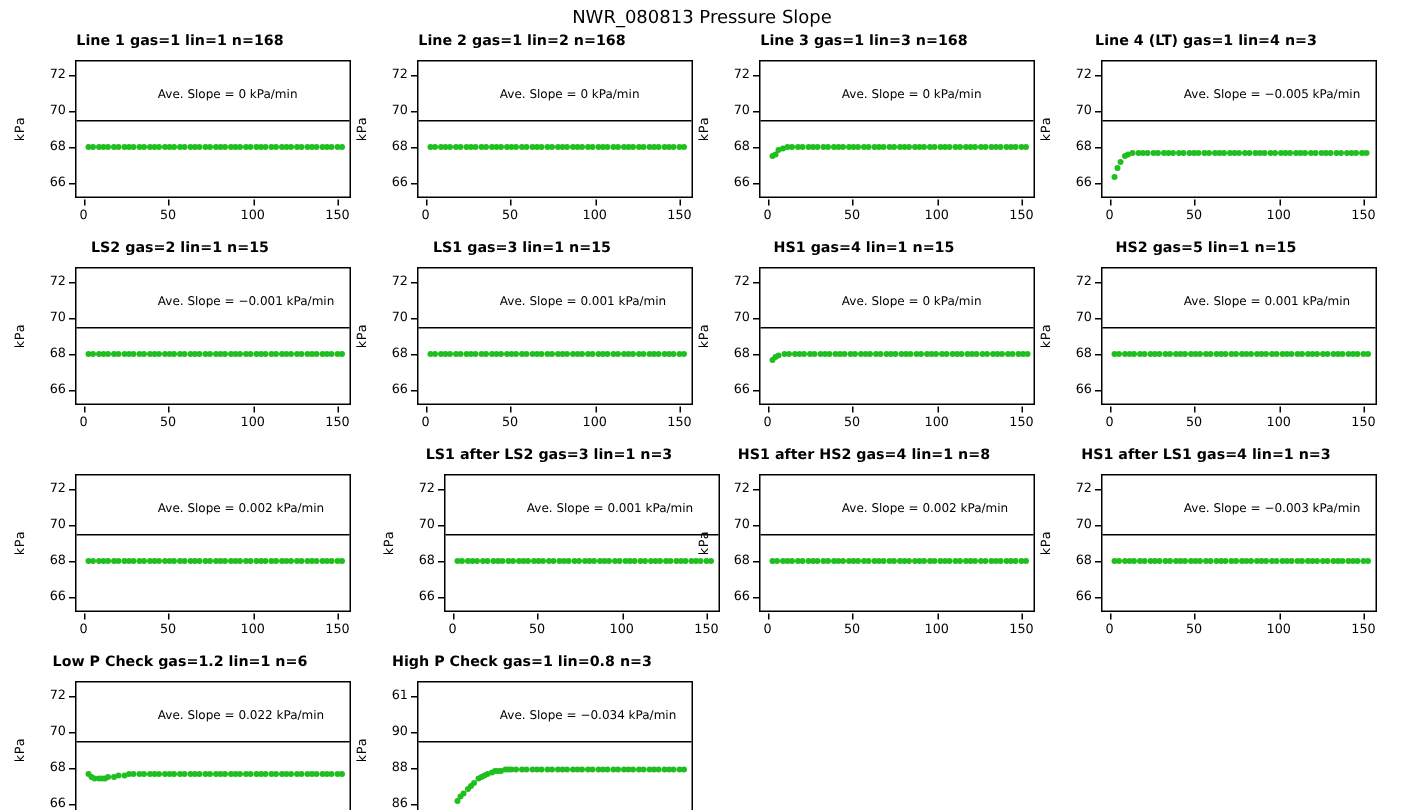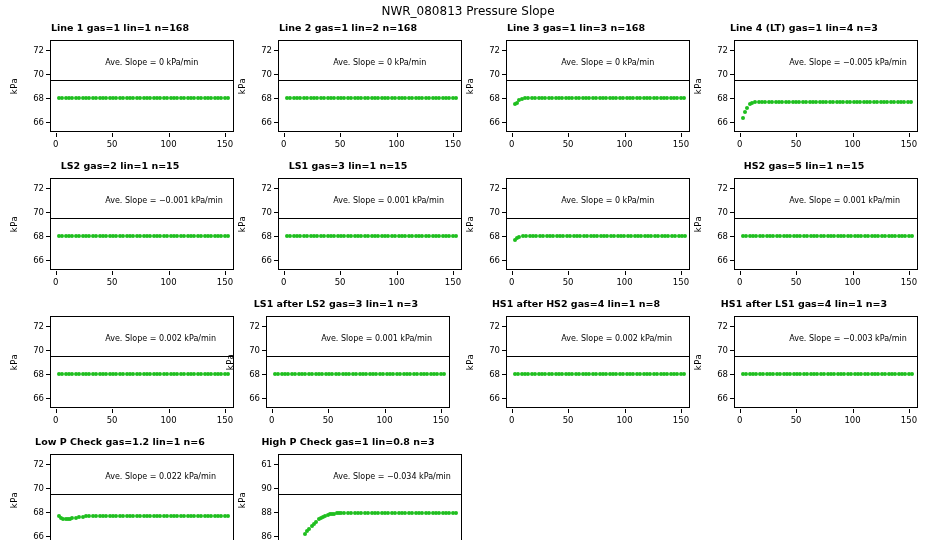--- a/index.html
+++ b/index.html
@@ -500,20 +500,21 @@
         <div class="xtick" style="left: 49.6442px; top: 118px;">0</div>
         <div class="xtickmark" style="left: 49.6442px; top: 111px; height: 4px;"></div>
         <div class="xtick" style="left: 106.086px; top: 118px;">50</div>
         <div class="xtickmark" style="left: 106.086px; top: 111px; height: 4px;"></div>
         <div class="xtick" style="left: 162.528px; top: 118px;">100</div>
         <div class="xtickmark" style="left: 162.528px; top: 111px; height: 4px;"></div>
         <div class="xtick" style="left: 218.969px; top: 118px;">150</div>
         <div class="xtickmark" style="left: 218.969px; top: 111px; height: 4px;"></div>
       </div>
       <div class="panel" style="left: 462px; top: 160px; width: 228px; height: 138px;">
+        <div class="panel-title">HS1 gas=4 lin=1 n=15</div>
         <div class="plotbox" style="width: 184px; height: 92px;">
           <div class="hline" style="top: 38.7368px;"></div>
           <div class="pt" style="left: 7.90184px; top: 60.5263px; background: rgb(31, 191, 31);"></div>
           <div class="pt" style="left: 10.1595px; top: 59.3158px; background: rgb(31, 191, 31);"></div>
           <div class="pt" style="left: 12.4172px; top: 58.1053px; background: rgb(31, 191, 31);"></div>
           <div class="pt" style="left: 15.8037px; top: 56.8947px; background: rgb(31, 191, 31);"></div>
           <div class="pt" style="left: 19.1902px; top: 56.8947px; background: rgb(31, 191, 31);"></div>
           <div class="pt" style="left: 22.5767px; top: 56.8947px; background: rgb(31, 191, 31);"></div>
           <div class="pt" style="left: 25.9632px; top: 56.8947px; background: rgb(31, 191, 31);"></div>
           <div class="pt" style="left: 29.3497px; top: 56.8947px; background: rgb(31, 191, 31);"></div>
@@ -723,21 +724,21 @@
         <div class="ylabel" style="top: 64px; left: 0px;">kPa</div>
         <div class="xtick" style="left: 49.6442px; top: 118px;">0</div>
         <div class="xtickmark" style="left: 49.6442px; top: 111px; height: 4px;"></div>
         <div class="xtick" style="left: 106.086px; top: 118px;">50</div>
         <div class="xtickmark" style="left: 106.086px; top: 111px; height: 4px;"></div>
         <div class="xtick" style="left: 162.528px; top: 118px;">100</div>
         <div class="xtickmark" style="left: 162.528px; top: 111px; height: 4px;"></div>
         <div class="xtick" style="left: 218.969px; top: 118px;">150</div>
         <div class="xtickmark" style="left: 218.969px; top: 111px; height: 4px;"></div>
       </div>
-      <div class="panel" style="left: 222px; top: 298px; width: 228px; height: 138px;">
+      <div class="panel" style="left: 252px; top: 298px; width: 228px; height: 138px;">
         <div class="panel-title">LS1 after LS2 gas=3 lin=1 n=3</div>
         <div class="plotbox" style="width: 184px; height: 92px;">
           <div class="hline" style="top: 38.7368px;"></div>
           <div class="pt" style="left: 7.90184px; top: 56.8947px; background: rgb(31, 191, 31);"></div>
           <div class="pt" style="left: 11.2883px; top: 56.8947px; background: rgb(31, 191, 31);"></div>
           <div class="pt" style="left: 14.6748px; top: 56.8947px; background: rgb(31, 191, 31);"></div>
           <div class="pt" style="left: 18.0613px; top: 56.8947px; background: rgb(31, 191, 31);"></div>
           <div class="pt" style="left: 21.4479px; top: 56.8947px; background: rgb(31, 191, 31);"></div>
           <div class="pt" style="left: 24.8344px; top: 56.8947px; background: rgb(31, 191, 31);"></div>
           <div class="pt" style="left: 28.2209px; top: 56.8947px; background: rgb(31, 191, 31);"></div>

